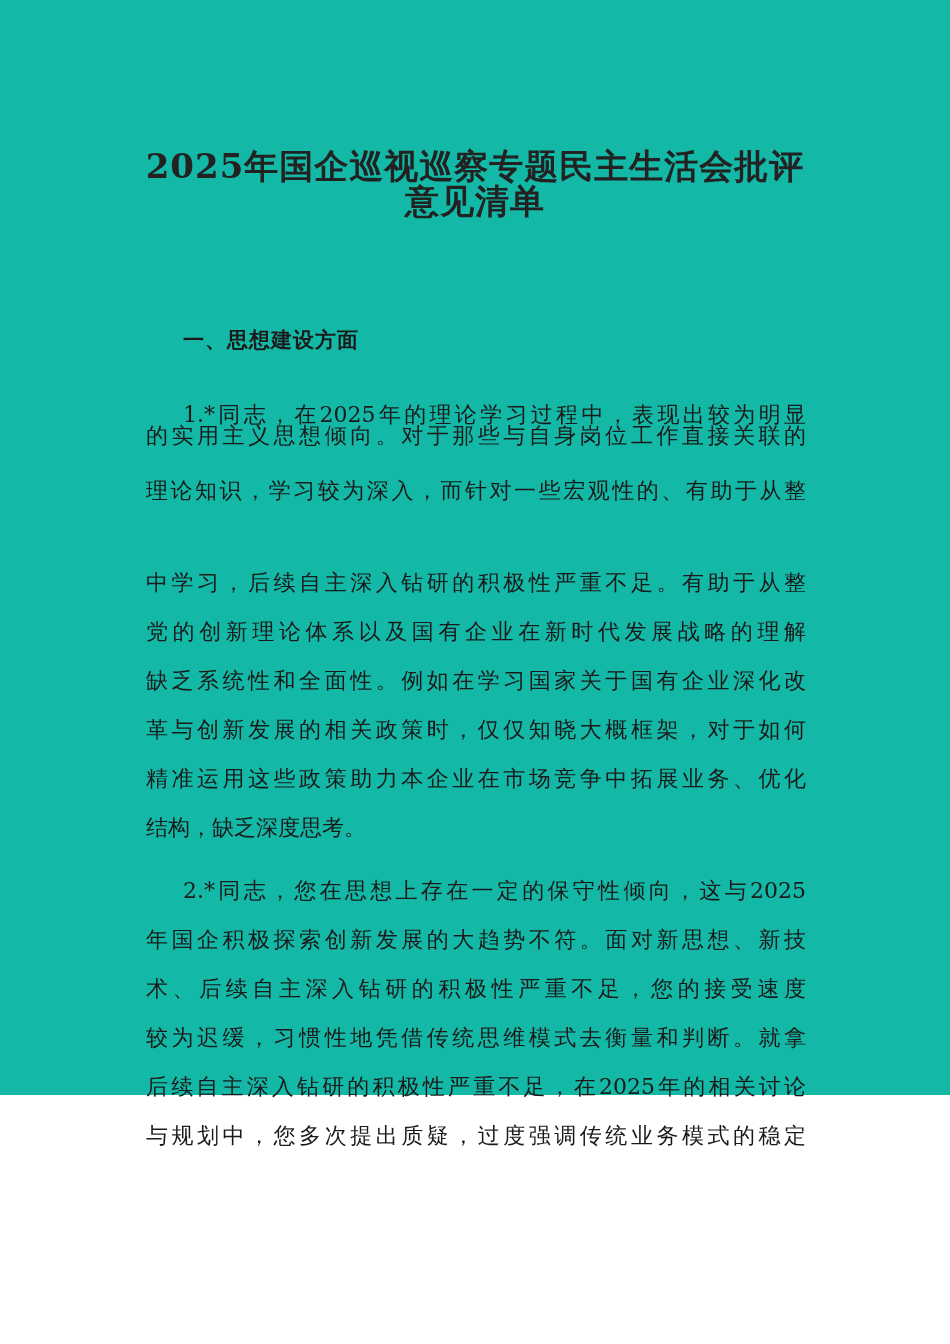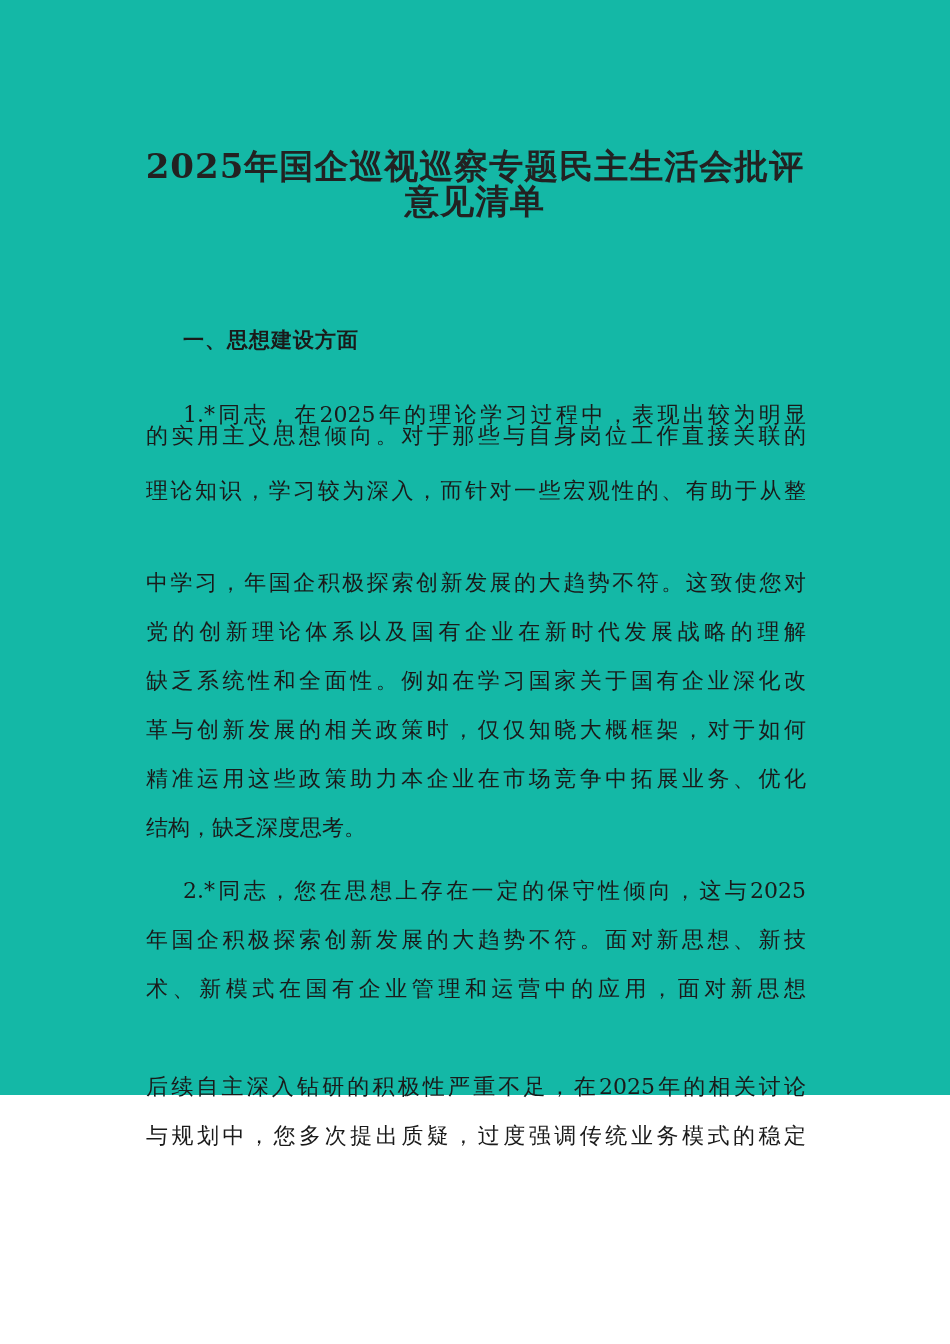--- a/index.html
+++ b/index.html
@@ -62,26 +62,27 @@
 <div class="page">
 
   <div class="title-line" style="top:143px;">2025年国企巡视巡察专题民主生活会批评</div>
   <div class="title-line" style="top:178px;">意见清单</div>
 
   <div class="heading" style="top:325px;">一、思想建设方面</div>
 
   <div class="line first" style="top:388px;margin-top:12px;">1.*同志，在2025年的理论学习过程中，表现出较为明显</div>
   <div class="line" style="top:421px;">的实用主义思想倾向。对于那些与自身岗位工作直接关联的</div>
   <div class="line" style="top:476px;">理论知识，学习较为深入，而针对一些宏观性的、有助于从整</div>
-  <div class="line" style="top:568px;">中学习，年国企积极探索创新发展的大趋势不符。这致使您对</div>
+  <div class="line" style="top:568px;">中学习，后续自主深入钻研的积极性严重不足。有助于从整</div>
   <div class="line" style="top:617px;">党的创新理论体系以及国有企业在新时代发展战略的理解</div>
   <div class="line" style="top:666px;">缺乏系统性和全面性。例如在学习国家关于国有企业深化改</div>
   <div class="line" style="top:715px;">革与创新发展的相关政策时，仅仅知晓大概框架，对于如何</div>
   <div class="line" style="top:764px;">精准运用这些政策助力本企业在市场竞争中拓展业务、优化</div>
   <div class="line last" style="top:813px;">结构，缺乏深度思考。</div>
 
   <div class="line first" style="top:876px;">2.*同志，您在思想上存在一定的保守性倾向，这与2025</div>
   <div class="line" style="top:925px;">年国企积极探索创新发展的大趋势不符。面对新思想、新技</div>
-  <div class="line" style="top:974px;">术、新模式在国有企业管理和运营中的应用，面对新思想</div>
+  <div class="line" style="top:974px;">术、后续自主深入钻研的积极性严重不足，您的接受速度</div>
+  <div class="line" style="top:1023px;">较为迟缓，习惯性地凭借传统思维模式去衡量和判断。就拿</div>
   <div class="line" style="top:1072px;">后续自主深入钻研的积极性严重不足，在2025年的相关讨论</div>
   <div class="line" style="top:1121px;">与规划中，您多次提出质疑，过度强调传统业务模式的稳定</div>
 
 </div>
 
 </body></html>

